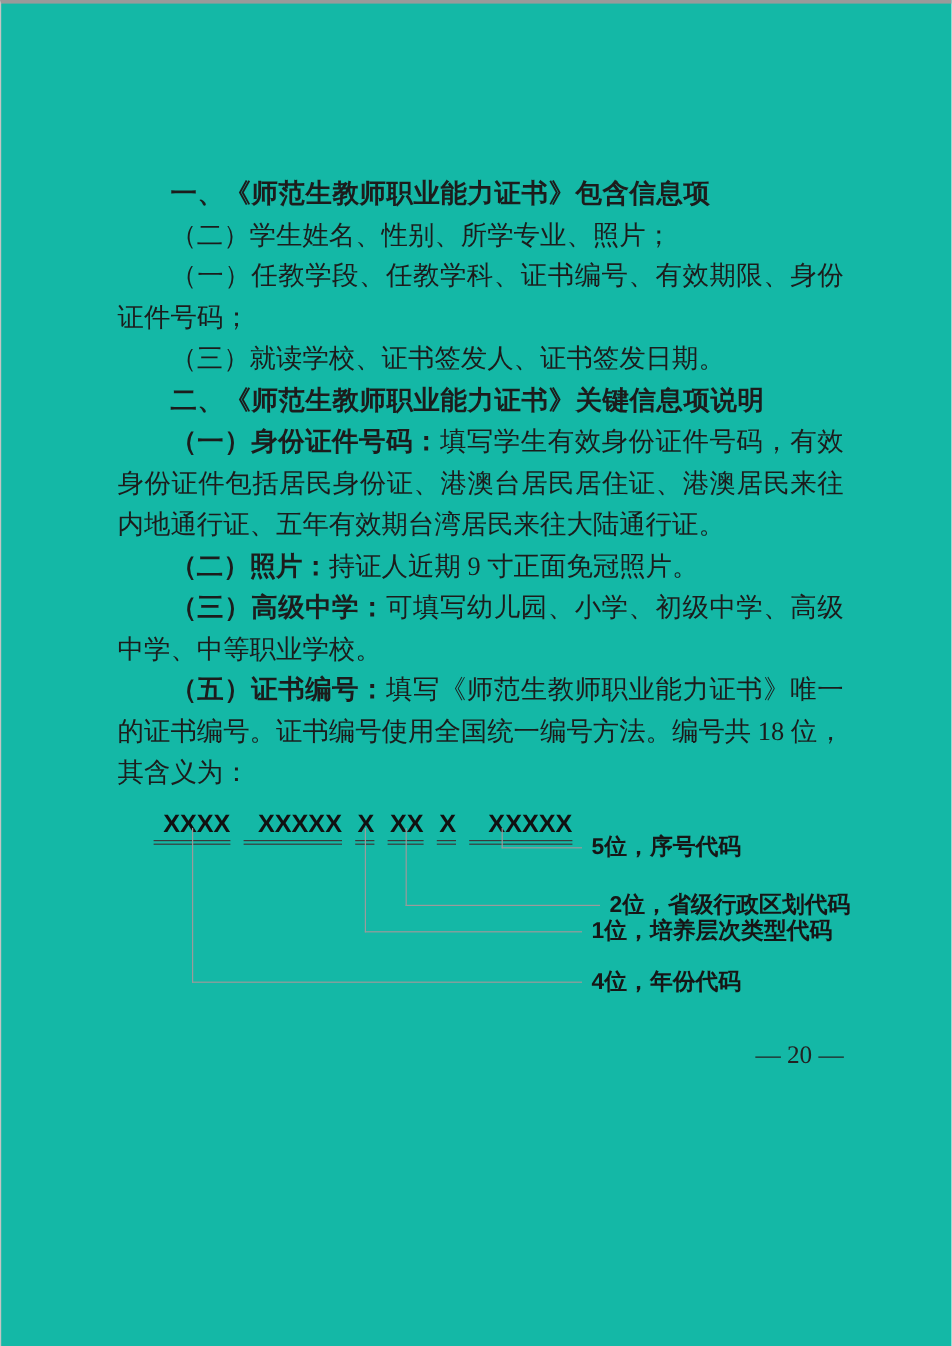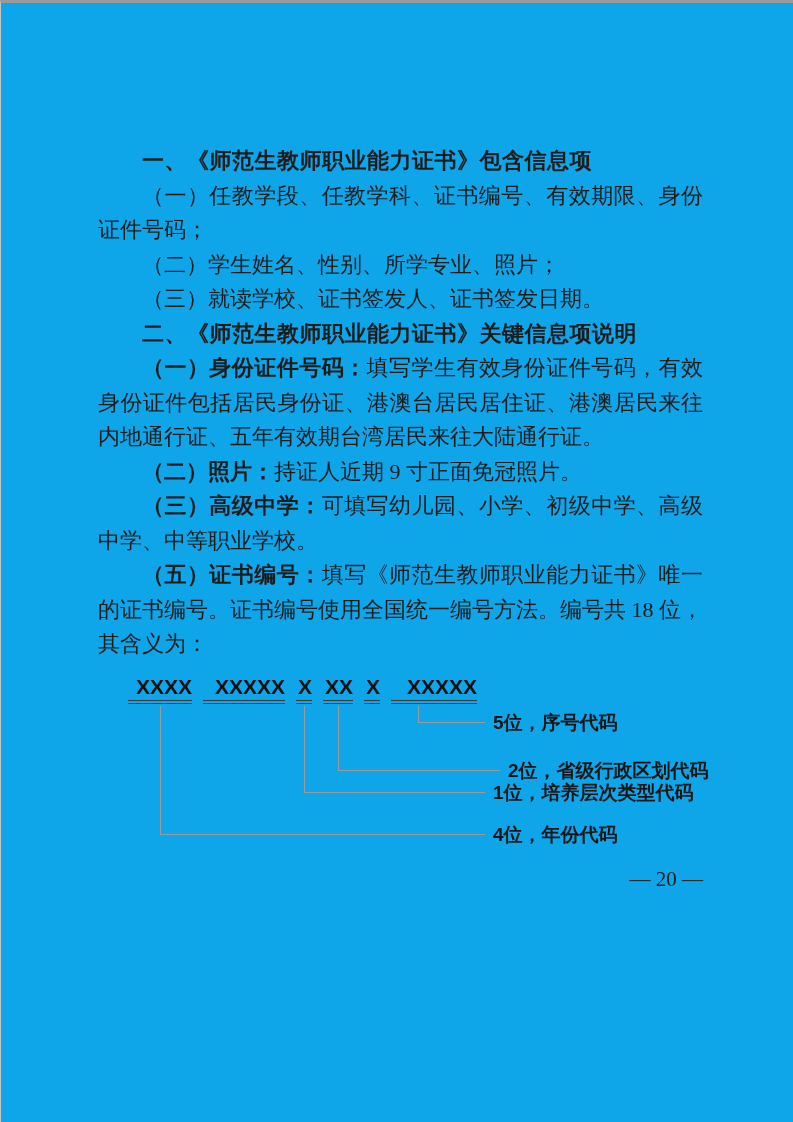--- a/index.html
+++ b/index.html
@@ -5,21 +5,21 @@
   html, body {
     margin: 0;
     padding: 0;
     background: #ffffff;
   }
   .page {
     position: relative;
     width: 793px;
     height: 1122px;
     box-sizing: border-box;
-    background: #0ea5e9;
+    background: #14b8a6;
     border-top: 3px solid #9a9a9a;
     border-left: 1px solid #c4c4c4;
     padding: 141px 90px 0 97px;
     font-family: "Liberation Serif", "DejaVu Serif", serif;
     color: #1c1c1c;
     overflow: hidden;
   }
   .para {
     margin: 0;
     font-size: 22px;
@@ -63,21 +63,21 @@
   .code-group:nth-child(1) { width: 64px; }
   .code-group:nth-child(2) { width: 82px; }
   .code-group:nth-child(3) { width: 16px; }
   .code-group:nth-child(4) { width: 30px; }
   .code-group:nth-child(5) { width: 16px; }
   .code-group:nth-child(6) { width: 86px; margin-right: 0; }
   .connector {
     position: absolute;
     border-left: 1px solid #9b9b9b;
     border-bottom: 1px solid #9b9b9b;
-    top: 32px;
+    top: 16px;
   }
   .connector.c0 { left: 320px; width: 66px;  height: 16px; }
   .connector.c1 { left: 274px; width: 112px; height: 41px; }
   .connector.c2 { left: 240px; width: 146px; height: 64px; padding-left: 15px; }
   .connector.c3 { left: 206px; width: 180px; height: 86px; }
   .connector.c4 { left: 146px; width: 240px; height: 106px; }
   .connector.c5 { left: 62px;  width: 324px; height: 128px; }
   .code-label {
     position: absolute;
     left: 100%;
@@ -97,22 +97,22 @@
     color: #222;
   }
 </style>
 </head>
 <body>
 
 <div class="page">
 
   <div class="heading">一、《师范生教师职业能力证书》包含信息项</div>
 
+  <p class="para">（二）学生姓名、性别、所学专业、照片；</p>
   <p class="para">（一）任教学段、任教学科、证书编号、有效期限、身份证件号码；</p>
-  <p class="para">（二）学生姓名、性别、所学专业、照片；</p>
   <p class="para">（三）就读学校、证书签发人、证书签发日期。</p>
 
   <div class="heading">二、《师范生教师职业能力证书》关键信息项说明</div>
 
   <p class="para"><span class="lead">（一）身份证件号码：</span><span>填写学生有效身份证件号码，有效身份证件包括居民身份证、港澳台居民居住证、港澳居民来往内地通行证、五年有效期台湾居民来往大陆通行证。</span></p>
 
   <p class="para"><span class="lead">（二）照片：</span><span>持证人近期 9 寸正面免冠照片。</span></p>
 
   <p class="para"><span class="lead">（三）高级中学：</span><span>可填写幼儿园、小学、初级中学、高级中学、中等职业学校。</span></p>
 

